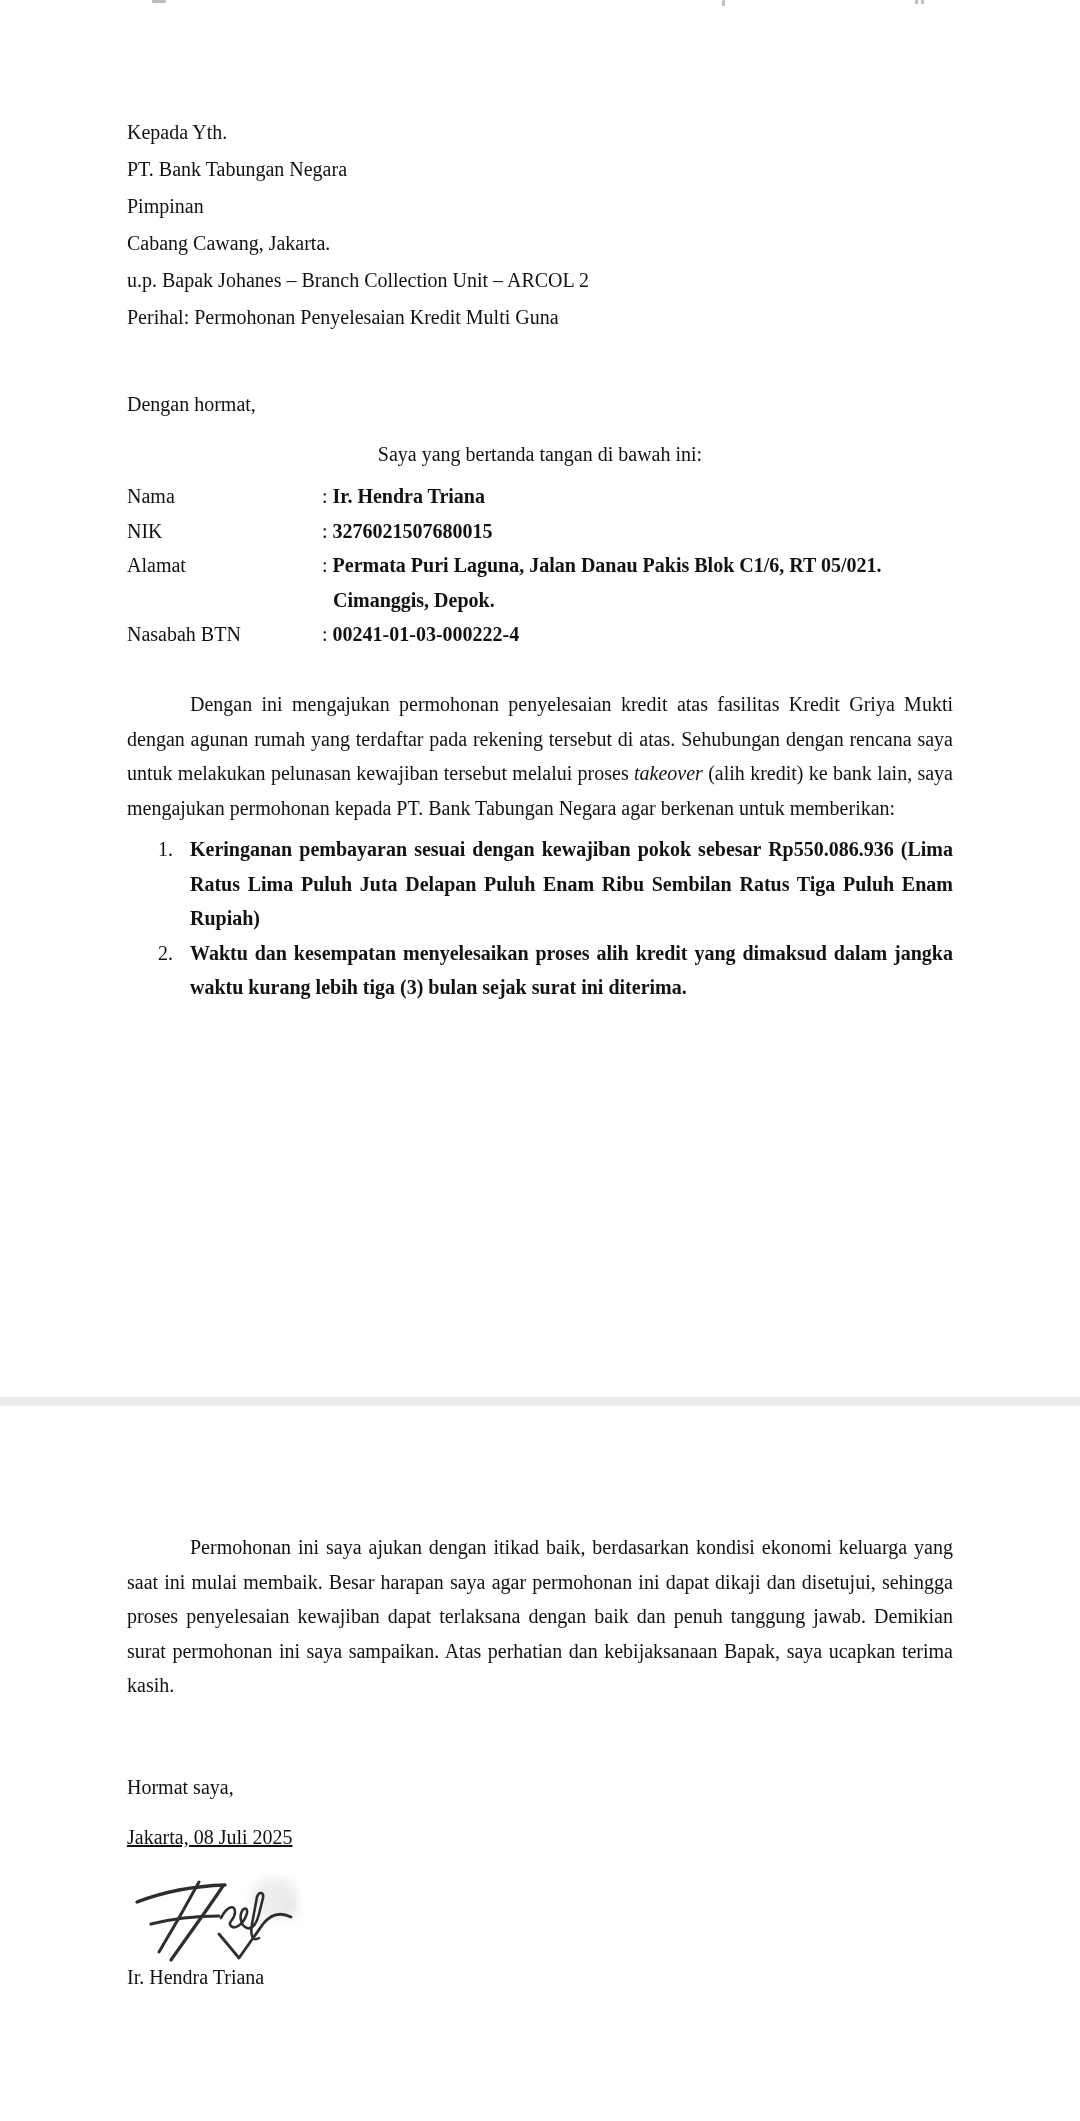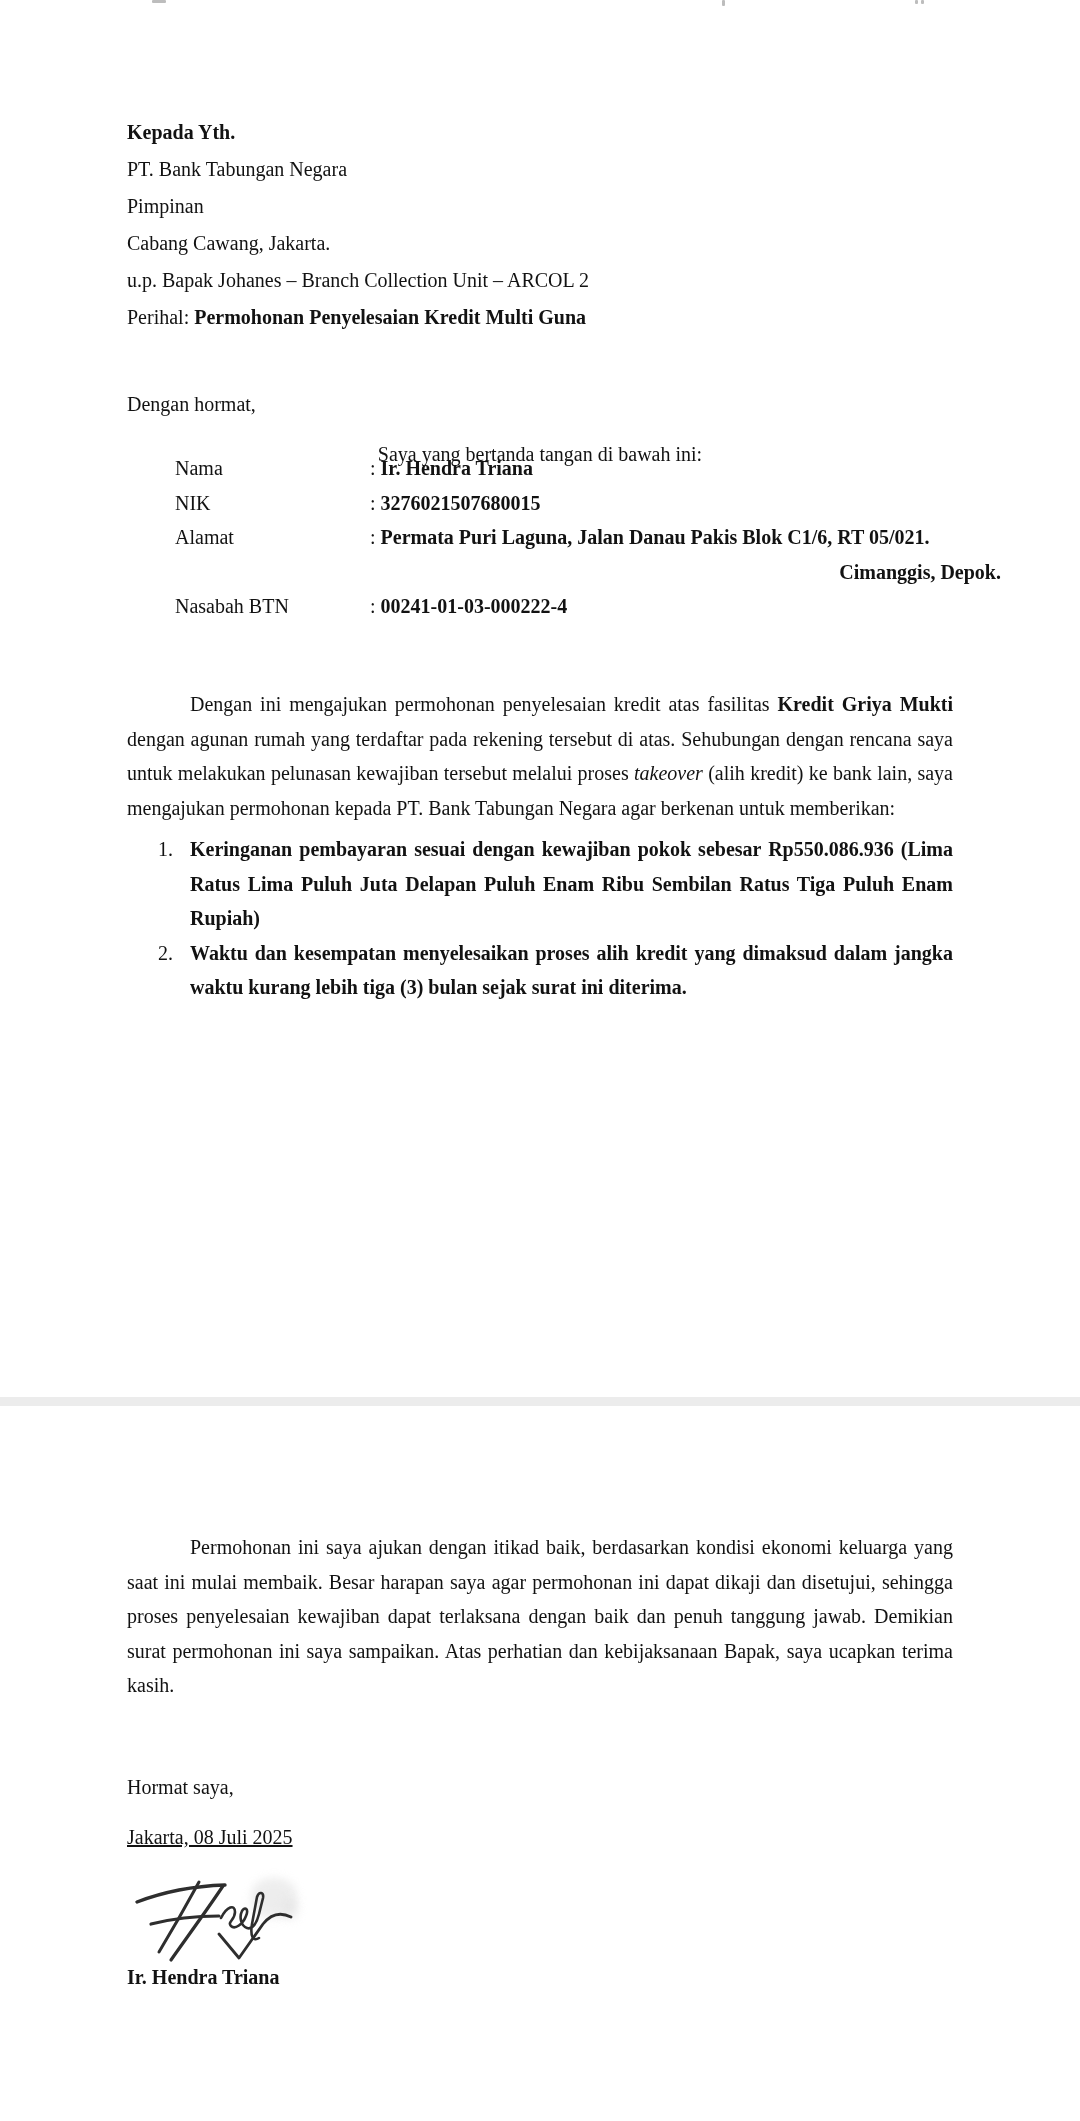--- a/index.html
+++ b/index.html
@@ -15,21 +15,21 @@
     height:2121px;
     background:var(--page-bg);
     overflow:hidden;
     font-family:"Liberation Serif","DejaVu Serif",serif;
     color:var(--text);
     font-size:20px;
   }
   .block{position:absolute;left:127px;width:826px;}
   .hdr-line{line-height:37px;white-space:nowrap;}
   .single{line-height:34.5px;white-space:nowrap;}
-  .bold{font-weight:700;}
+  .bold{font-weight:400;}
   .italic{font-style:italic;}
   .para{line-height:34.5px;text-align:justify;text-indent:63px;}
   .id-row{display:grid;grid-template-columns:195px 1fr;line-height:34.5px;}
   .id-val{font-weight:700;}
   .id-colon{font-weight:400;}
   .list-item{position:relative;padding-left:63px;line-height:34.5px;text-align:justify;font-weight:700;}
   .list-num{position:absolute;left:31px;top:0;font-weight:400;}
   .break-band{position:absolute;left:0;width:1080px;height:9px;background:var(--page-break-band);}
   .frag{position:absolute;background:#9a9a9a;opacity:.65;border-radius:1px;}
   .sig-wrap{position:absolute;left:123px;top:1872px;width:175px;height:95px;}
@@ -53,34 +53,34 @@
     <div class="hdr-line">Pimpinan</div>
     <div class="hdr-line">Cabang Cawang, Jakarta.</div>
     <div class="hdr-line">u.p. Bapak Johanes – Branch Collection Unit – ARCOL 2</div>
     <div class="hdr-line"><span>Perihal: </span><span class="bold">Permohonan Penyelesaian Kredit Multi Guna</span></div>
   </div>
 
   <div class="block single" style="top:387px;">Dengan hormat,</div>
 
   <div class="block single" style="top:437px;text-align:center;">Saya yang bertanda tangan di bawah ini:</div>
 
-  <div class="block" style="top:451px;margin-left:48px;">
+  <div class="block" style="top:479px;">
     <div class="id-row">
       <div>Nama</div>
       <div><span class="id-colon">: </span><span class="id-val">Ir. Hendra Triana</span></div>
     </div>
     <div class="id-row">
       <div>NIK</div>
       <div><span class="id-colon">: </span><span class="id-val">3276021507680015</span></div>
     </div>
     <div class="id-row">
       <div>Alamat</div>
       <div>
         <div><span class="id-colon">: </span><span class="id-val">Permata Puri Laguna, Jalan Danau Pakis Blok C1/6, RT 05/021.</span></div>
-        <div style="padding-left:11px;text-align:right;"><span class="id-val">Cimanggis, Depok.</span></div>
+        <div style="padding-left:11px;"><span class="id-val">Cimanggis, Depok.</span></div>
       </div>
     </div>
     <div class="id-row">
       <div>Nasabah BTN</div>
       <div><span class="id-colon">: </span><span class="id-val">00241-01-03-000222-4</span></div>
     </div>
   </div>
 
   <div class="block para" style="top:687px;"><span>Dengan ini mengajukan permohonan penyelesaian kredit atas fasilitas </span><span class="bold">Kredit Griya Mukti</span><span> dengan agunan rumah yang terdaftar pada rekening tersebut di atas. Sehubungan dengan rencana saya untuk melakukan pelunasan kewajiban tersebut melalui proses </span><span class="italic">takeover</span><span> (alih kredit) ke bank lain, saya mengajukan permohonan kepada PT. Bank Tabungan Negara agar berkenan untuk memberikan:</span></div>
 

